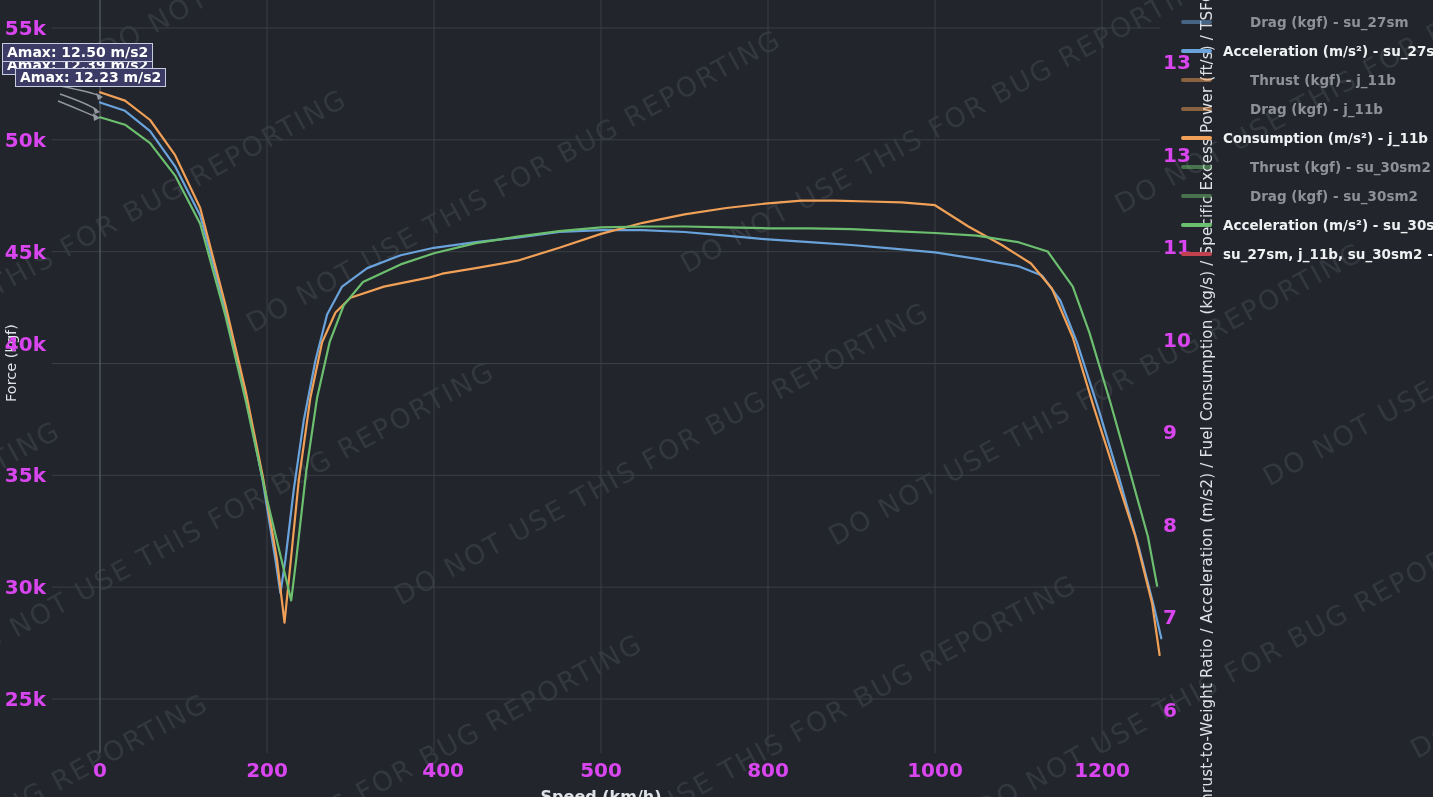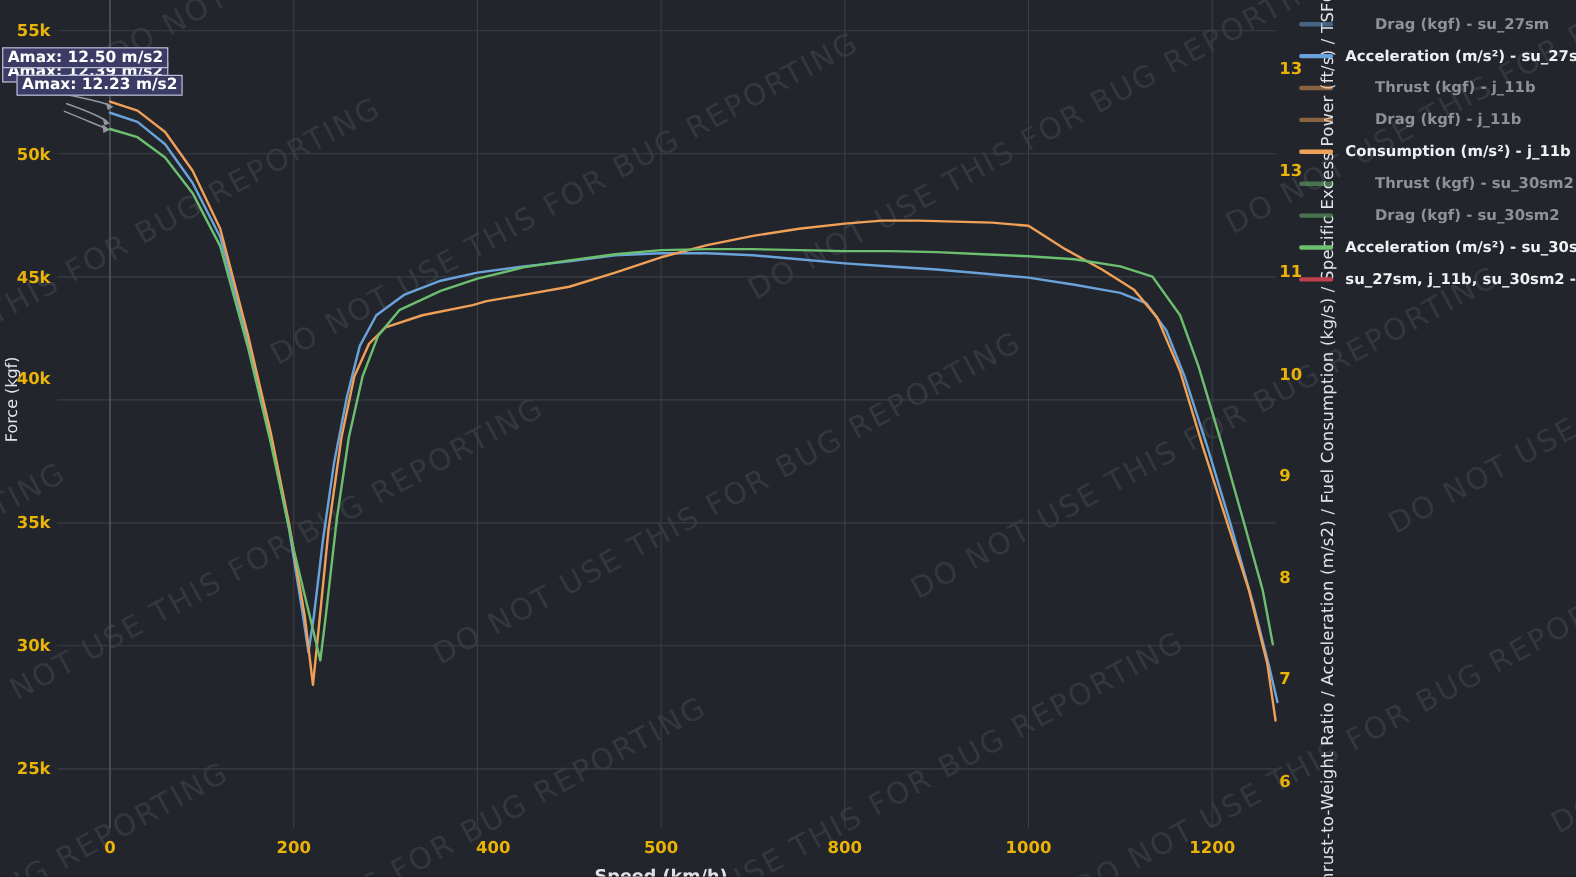--- a/index.html
+++ b/index.html
@@ -10,21 +10,21 @@
     -webkit-font-smoothing:antialiased;
   }
   
   .wm-layer{position:absolute;left:-450px;top:-560px;width:2500px;height:2000px;
     transform:rotate(-28.5deg);transform-origin:50% 50%;pointer-events:none;z-index:1;}
   .wm-layer span{position:absolute;white-space:nowrap;font-size:27px;letter-spacing:2px;
     color:rgba(208,218,234,0.10);font-weight:400;}
   
   svg.plot{position:absolute;left:0;top:0;z-index:2;}
   
-  .tick{position:absolute;color:#eab308;font-size:15px;font-weight:700;z-index:4;line-height:16px;}
+  .tick{position:absolute;color:#d946ef;font-size:20px;font-weight:700;z-index:4;line-height:16px;}
   .tick.left{width:44px;text-align:right;}
   .tick.bottom{width:60px;text-align:center;}
   .tick.right{text-align:right;margin-top:16px;}
   
   .axis-title{position:absolute;color:#dfe3e8;font-size:15px;white-space:nowrap;z-index:3;}
   .axis-title.left{left:3px;top:402px;transform:rotate(-90deg);transform-origin:0 0;font-size:14.5px;}
   .axis-title.bottom{left:455px;top:787px;width:292px;text-align:center;font-weight:700;font-size:16px;}
   .axis-title.right{left:1198px;top:812px;transform:rotate(-90deg);transform-origin:0 0;letter-spacing:0.2px;}
   
   .amax{position:absolute;left:2px;background:#3b3b66;border:1px solid #c7cde0;

